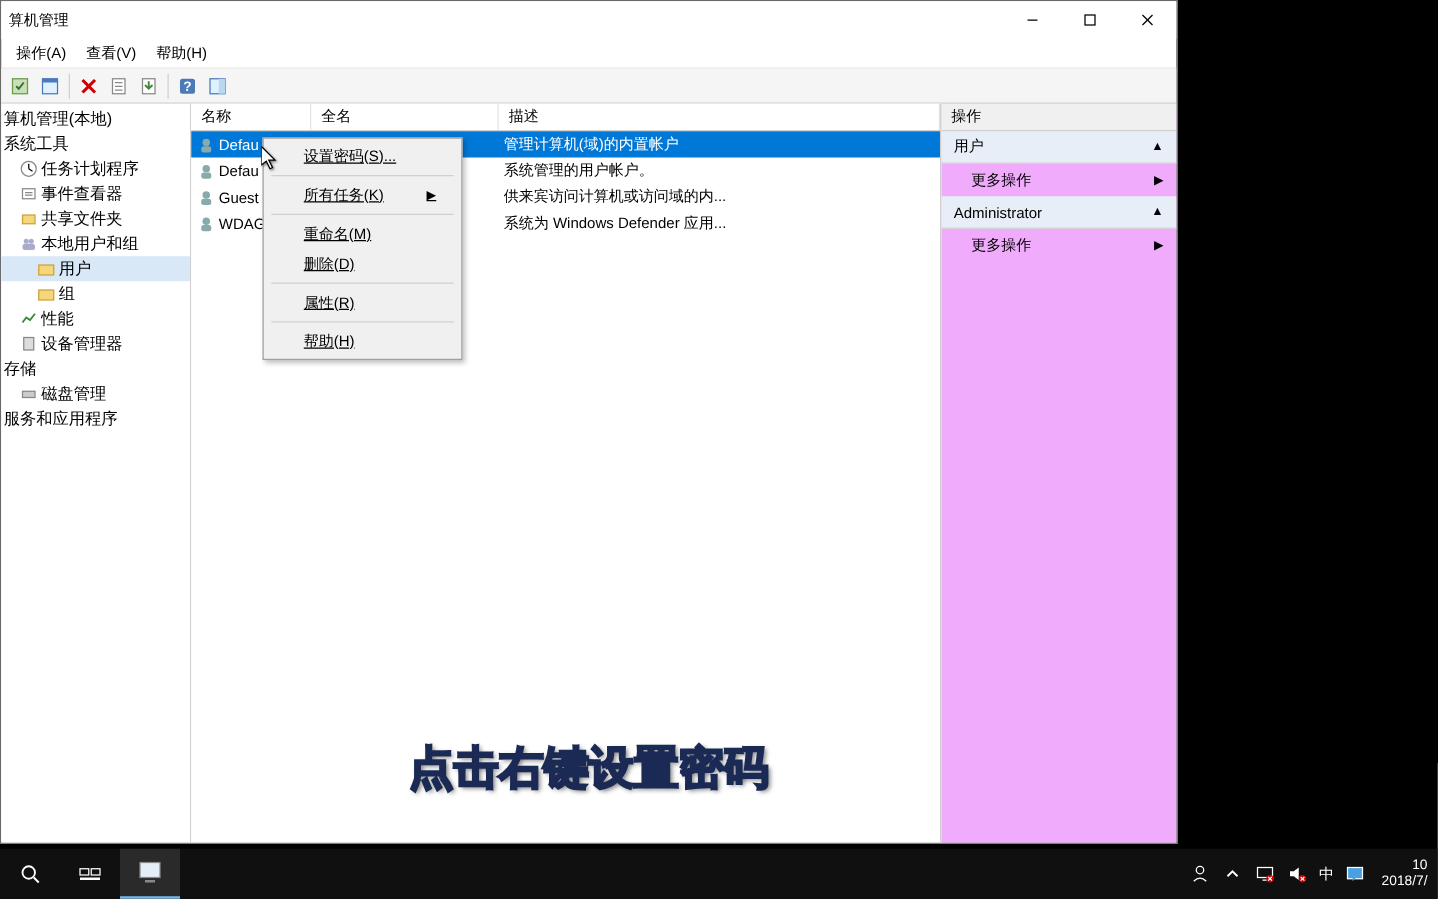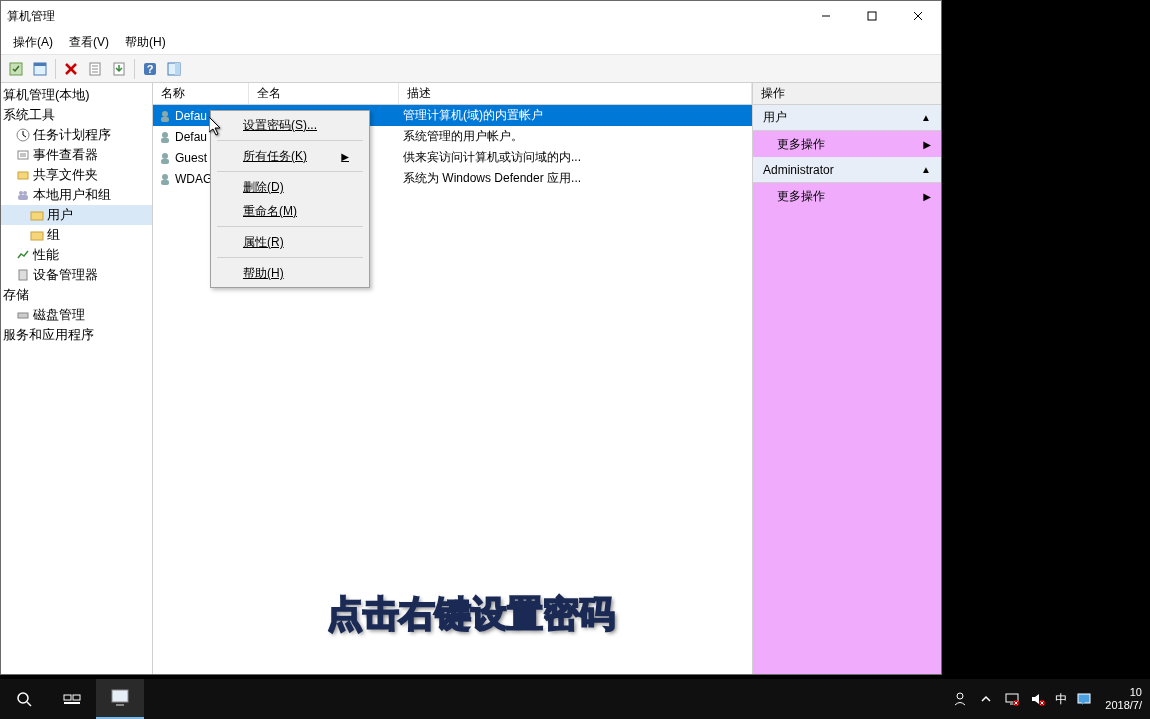--- a/index.html
+++ b/index.html
@@ -351,24 +351,24 @@
   <div class="cmi">
       <span>设置密码(S)...</span>
     </div>
   <div class="csep"></div>
   <div class="cmi">
       <span>所有任务(K)</span>
       <span class="arrow-right">▶</span>
     </div>
   <div class="csep"></div>
   <div class="cmi">
+      <span>重命名(M)</span>
+    </div>
+  <div class="cmi">
       <span>删除(D)</span>
-    </div>
-  <div class="cmi">
-      <span>重命名(M)</span>
     </div>
   <div class="csep"></div>
   <div class="cmi">
       <span>属性(R)</span>
     </div>
   <div class="csep"></div>
   <div class="cmi">
       <span>帮助(H)</span>
     </div>
 </div>

